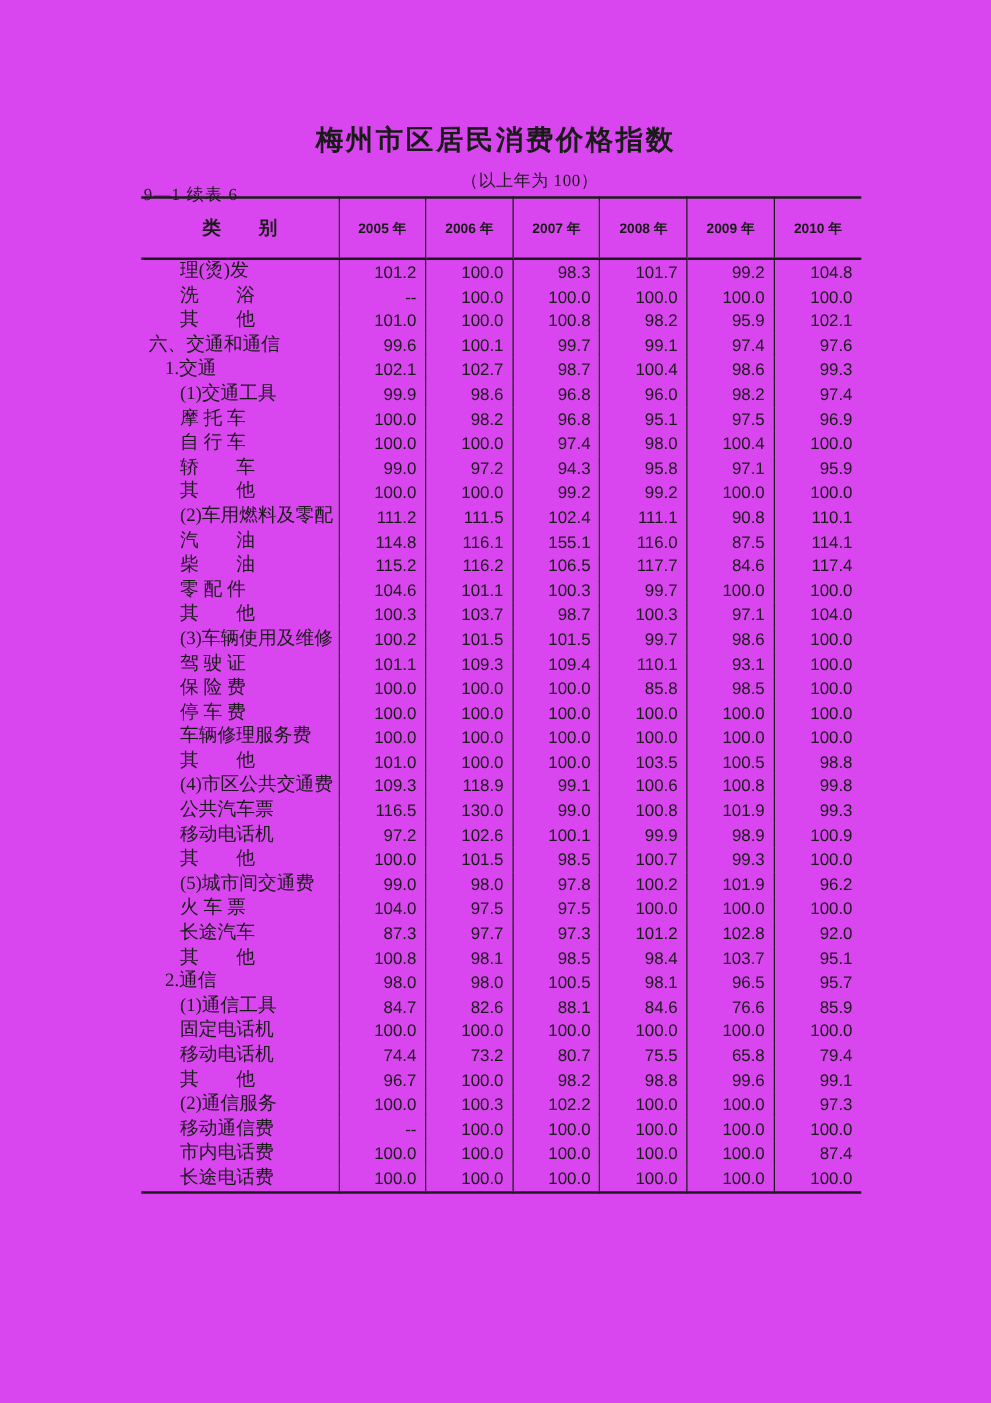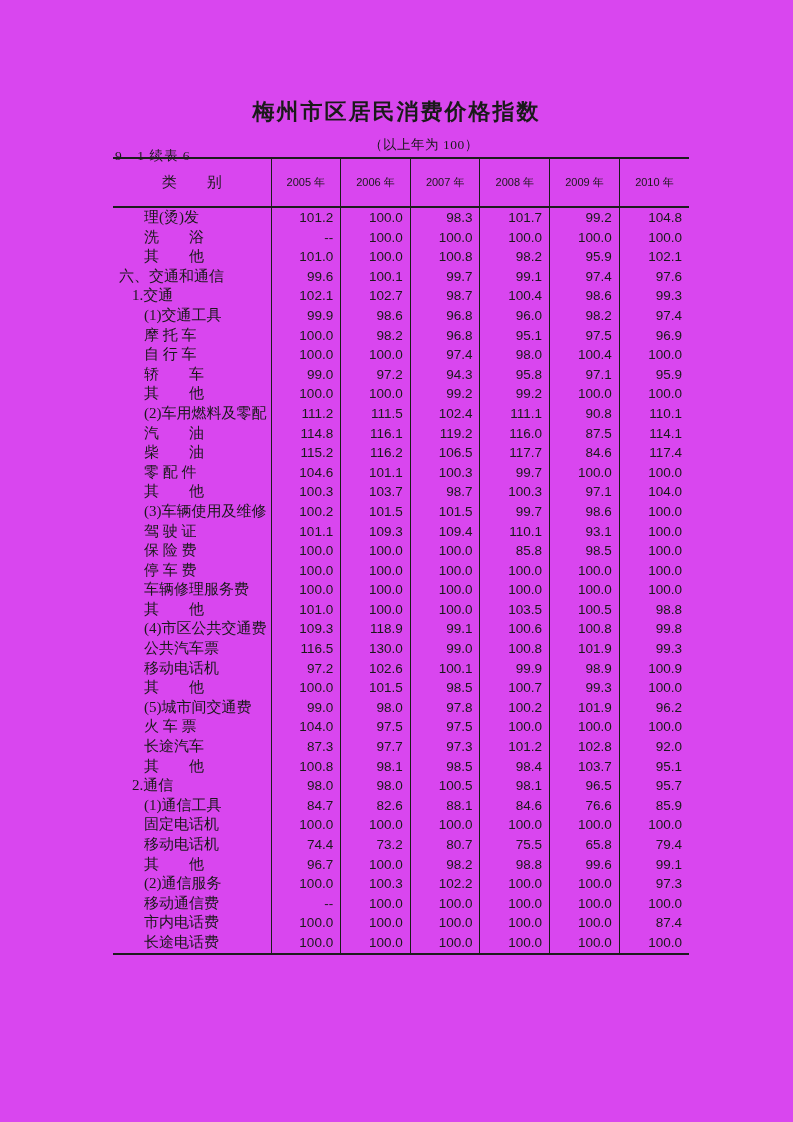--- a/index.html
+++ b/index.html
@@ -42,21 +42,21 @@
     border-collapse: collapse;
     table-layout: fixed;
     border-top: 2px solid #1c1c1c;
     border-bottom: 2px solid #1c1c1c;
   }
   .price-table col.col-cat { width: 158px; }
   .price-table thead th {
     height: 47px;
     border-bottom: 2px solid #1c1c1c;
     font-family: "Liberation Sans", "DejaVu Sans", sans-serif;
-    font-weight: normal;
+    font-weight: bold;
     text-align: center;
     vertical-align: middle;
     padding: 0;
   }
   .price-table thead th.cat-h { font-size: 15px; }
   .price-table thead th.num-h { font-size: 11px; }
   .price-table th + th, .price-table td + td { border-left: 1px solid #1c1c1c; }
   .price-table tbody td {
     height: 19.6px;
     line-height: 19.6px;
@@ -212,21 +212,21 @@
           <td class="num">111.5</td>
           <td class="num">102.4</td>
           <td class="num">111.1</td>
           <td class="num">90.8</td>
           <td class="num">110.1</td>
         </tr>
         <tr>
           <td class="label indent-2">汽　　油</td>
           <td class="num">114.8</td>
           <td class="num">116.1</td>
-          <td class="num">119.2</td>
+          <td class="num">155.1</td>
           <td class="num">116.0</td>
           <td class="num">87.5</td>
           <td class="num">114.1</td>
         </tr>
         <tr>
           <td class="label indent-2">柴　　油</td>
           <td class="num">115.2</td>
           <td class="num">116.2</td>
           <td class="num">106.5</td>
           <td class="num">117.7</td>

